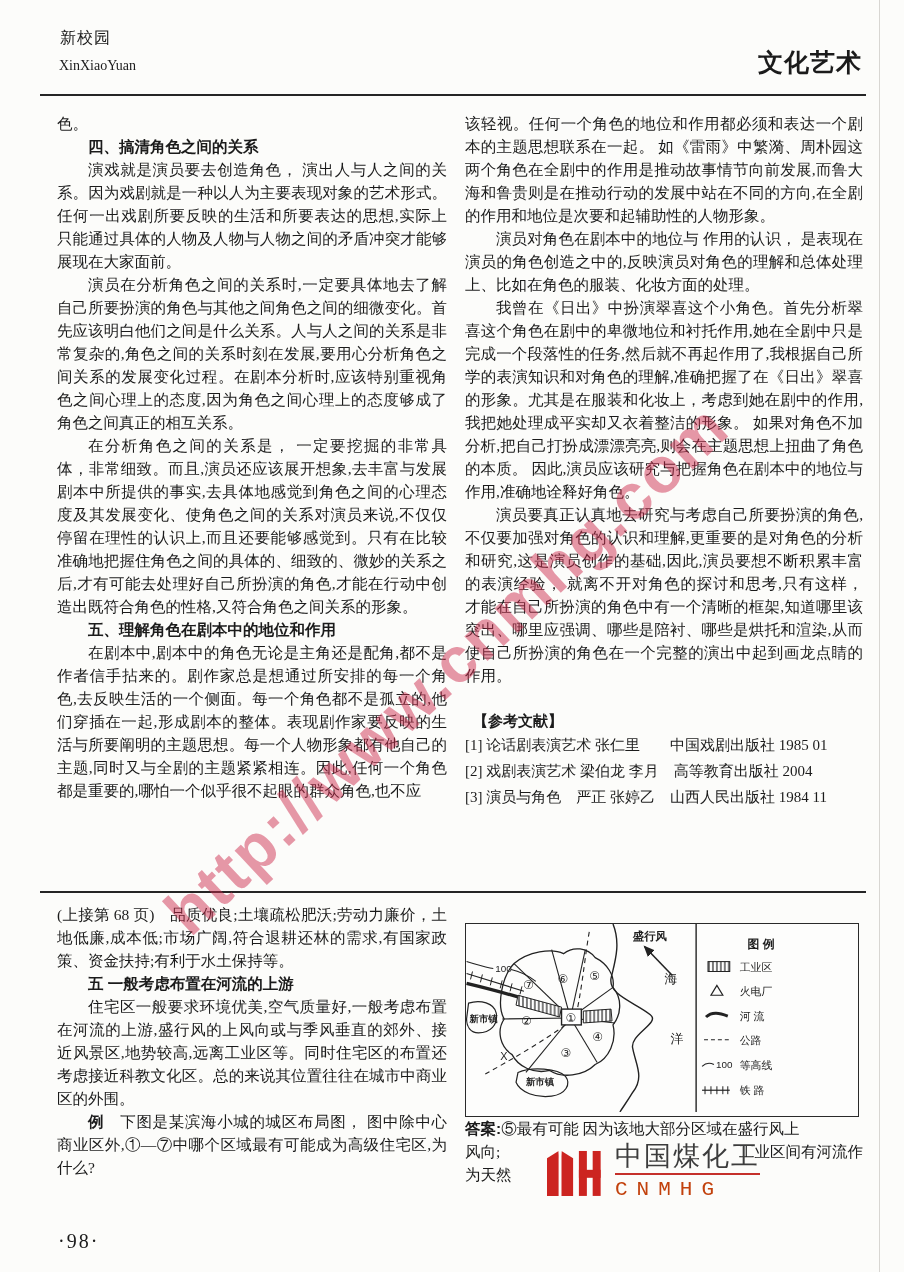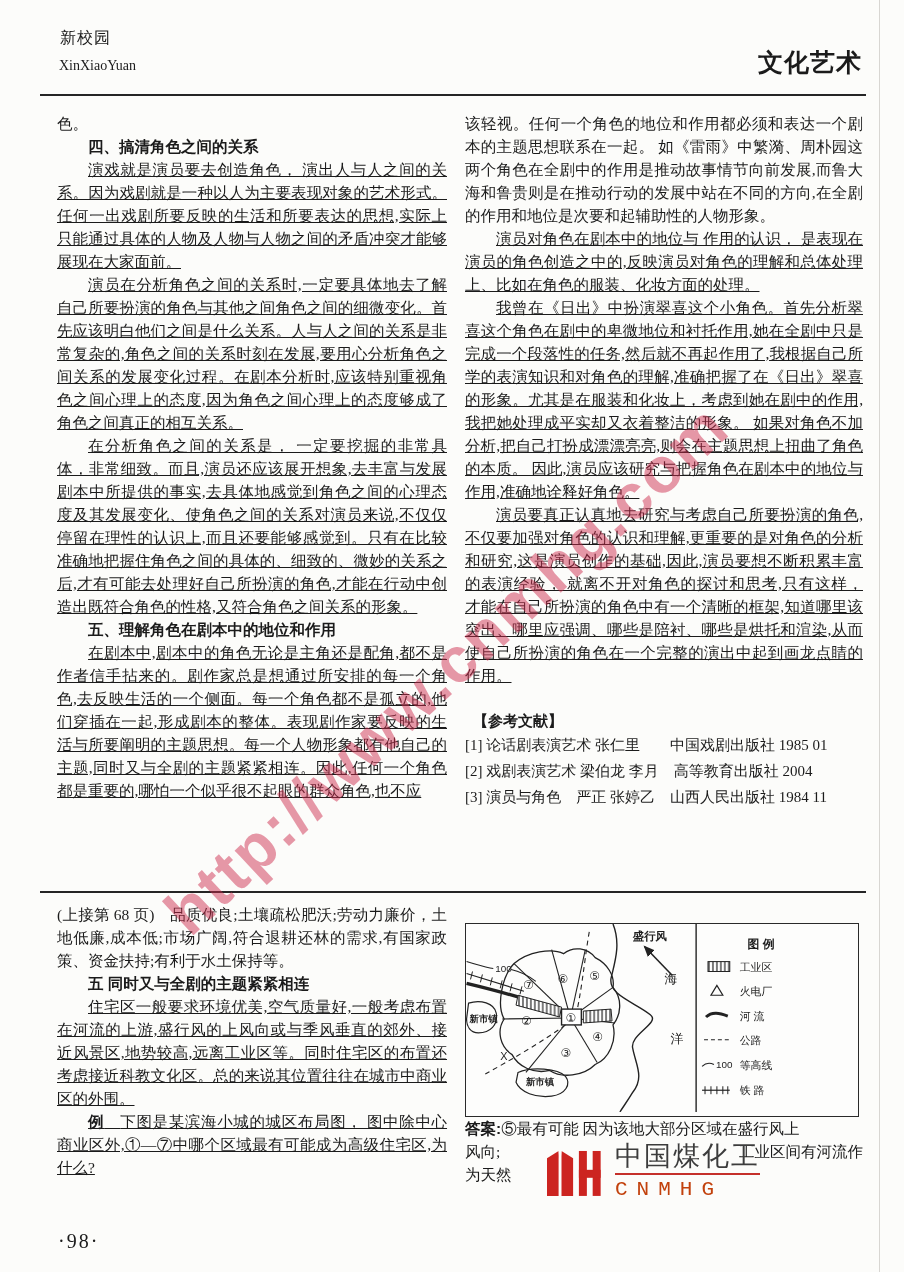--- a/index.html
+++ b/index.html
@@ -14,21 +14,21 @@
        font-family:"Liberation Sans","DejaVu Sans",sans-serif;letter-spacing:1px;}
   .rule{left:40px;top:94px;width:826px;height:2px;background:#252525;}
   .rule2{left:40px;top:891px;width:826px;height:2px;background:#252525;}
   .scan-edge{left:879px;top:0;width:1px;height:1272px;background:#d8d6d2;}
   
   .cols{left:57px;top:112px;width:806px;display:flex;gap:18px;}
   .cols2{left:57px;top:903px;width:806px;display:flex;gap:18px;}
   .col-l{width:390px;}
   .col-r{width:398px;}
   p{margin:0;font-size:15.5px;line-height:23px;text-align:justify;}
-  p.ind{text-indent:2em;text-decoration:underline;}
+  p.ind{text-indent:2em;}
   h3{margin:0;font-size:15.5px;line-height:23px;text-indent:2em;font-weight:bold;
      font-family:"Liberation Sans","DejaVu Sans",sans-serif;}
   .refs-h{font-weight:bold;font-family:"Liberation Sans","DejaVu Sans",sans-serif;
      font-size:15px;line-height:23px;margin-top:22px;margin-left:8px;}
   .ref{font-size:15px;line-height:26px;text-align:left;}
   
   .figure{width:392px;border:1.6px solid #2a2a2a;background:#fdfdfc;margin-top:20px;}
   svg text{font-family:"Liberation Sans","DejaVu Sans",sans-serif;fill:#1d1d1d;}
   
   .answer{position:relative;width:398px;}
@@ -86,21 +86,21 @@
     <p class="ref">[2] 戏剧表演艺术 梁伯龙 李月　高等教育出版社 2004</p>
     <p class="ref">[3] 演员与角色　严正 张婷乙　山西人民出版社 1984 11</p>
   </div>
 </div>
 
 <div class="abs rule2"></div>
 
 <div class="abs cols2">
   <div class="col-l">
     <p>(上接第 68 页)　品质优良;土壤疏松肥沃;劳动力廉价，土地低廉,成本低;市场广阔,符合退耕还林的需求,有国家政策、资金扶持;有利于水土保持等。</p>
-    <h3>五 同时又与全剧的主题紧紧相连</h3>
+    <h3>五 一般考虑布置在河流的上游</h3>
     <p class="ind">住宅区一般要求环境优美,空气质量好,一般考虑布置在河流的上游,盛行风的上风向或与季风垂直的郊外、接近风景区,地势较高,远离工业区等。同时住宅区的布置还考虑接近科教文化区。总的来说其位置往往在城市中商业区的外围。</p>
     <p class="ind"><b class="lbl">例</b>　<span>下图是某滨海小城的城区布局图， 图中除中心商业区外,①—⑦中哪个区域最有可能成为高级住宅区,为什么?</span></p>
   </div>
 
   <div class="col-r">
 
     <div class="figure">
       <svg width="389" height="188" viewBox="0 0 392 190">
         <defs>
           <pattern id="hatch" width="4" height="8" patternUnits="userSpaceOnUse">

